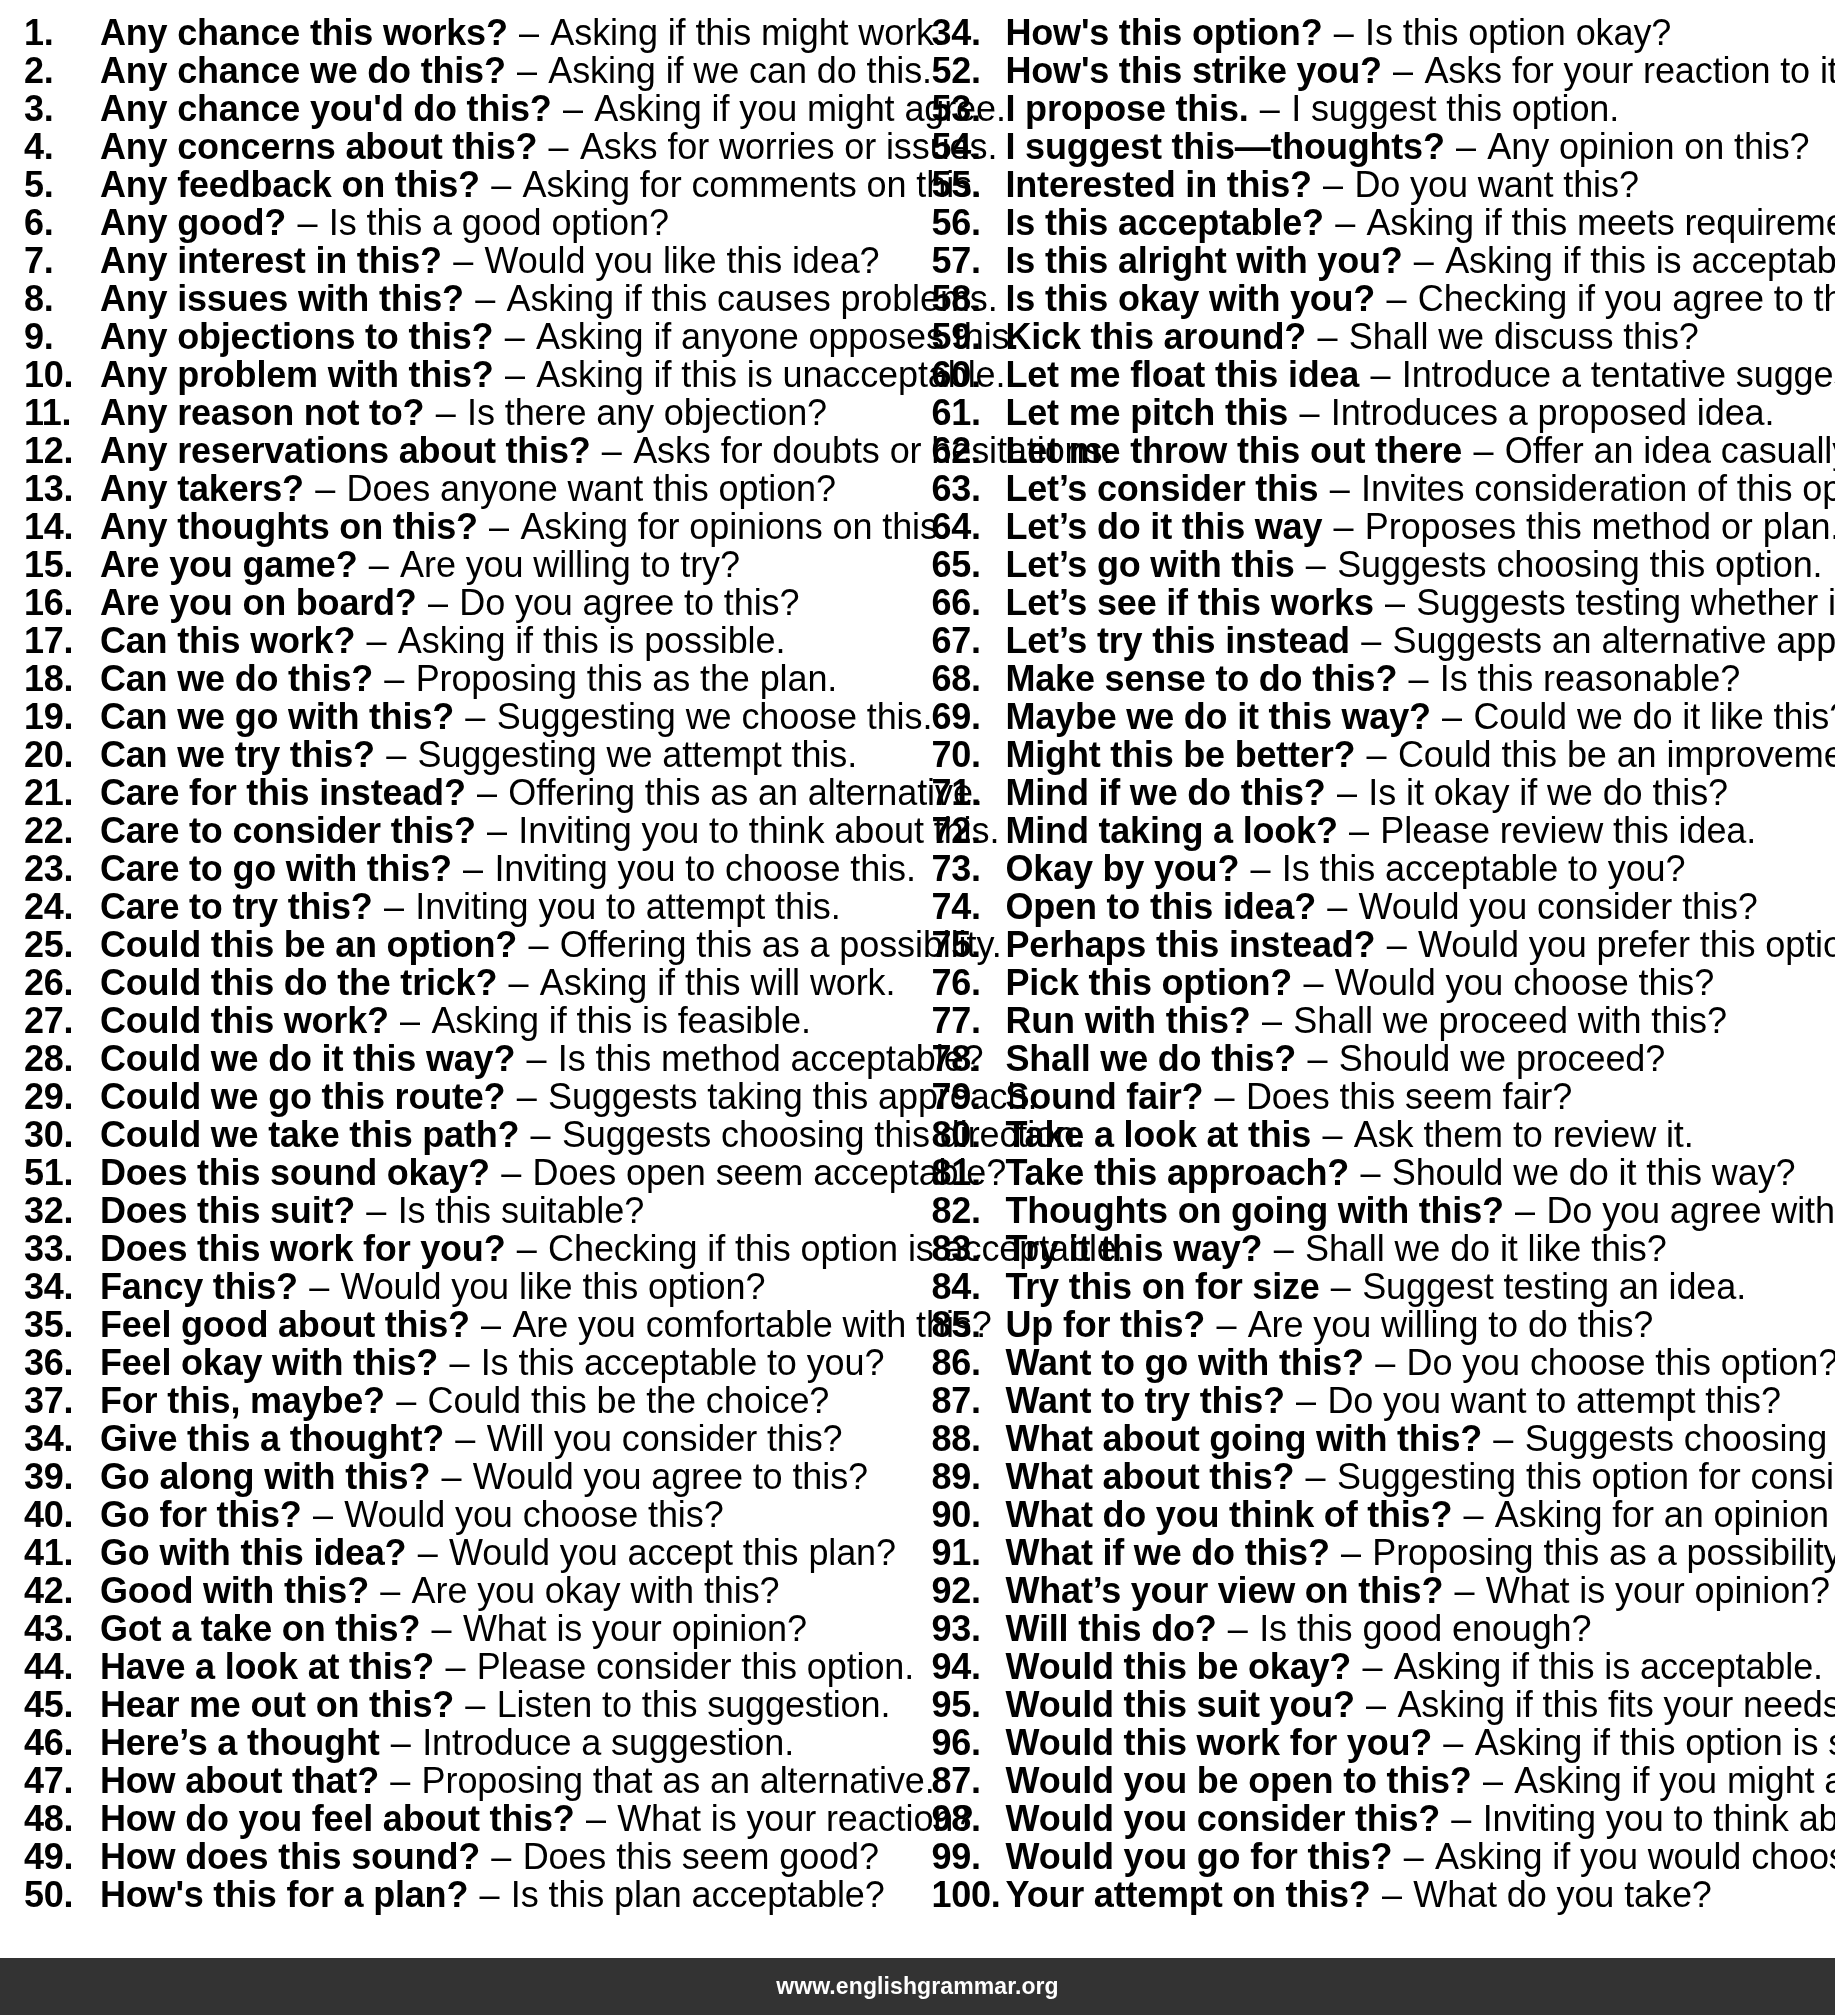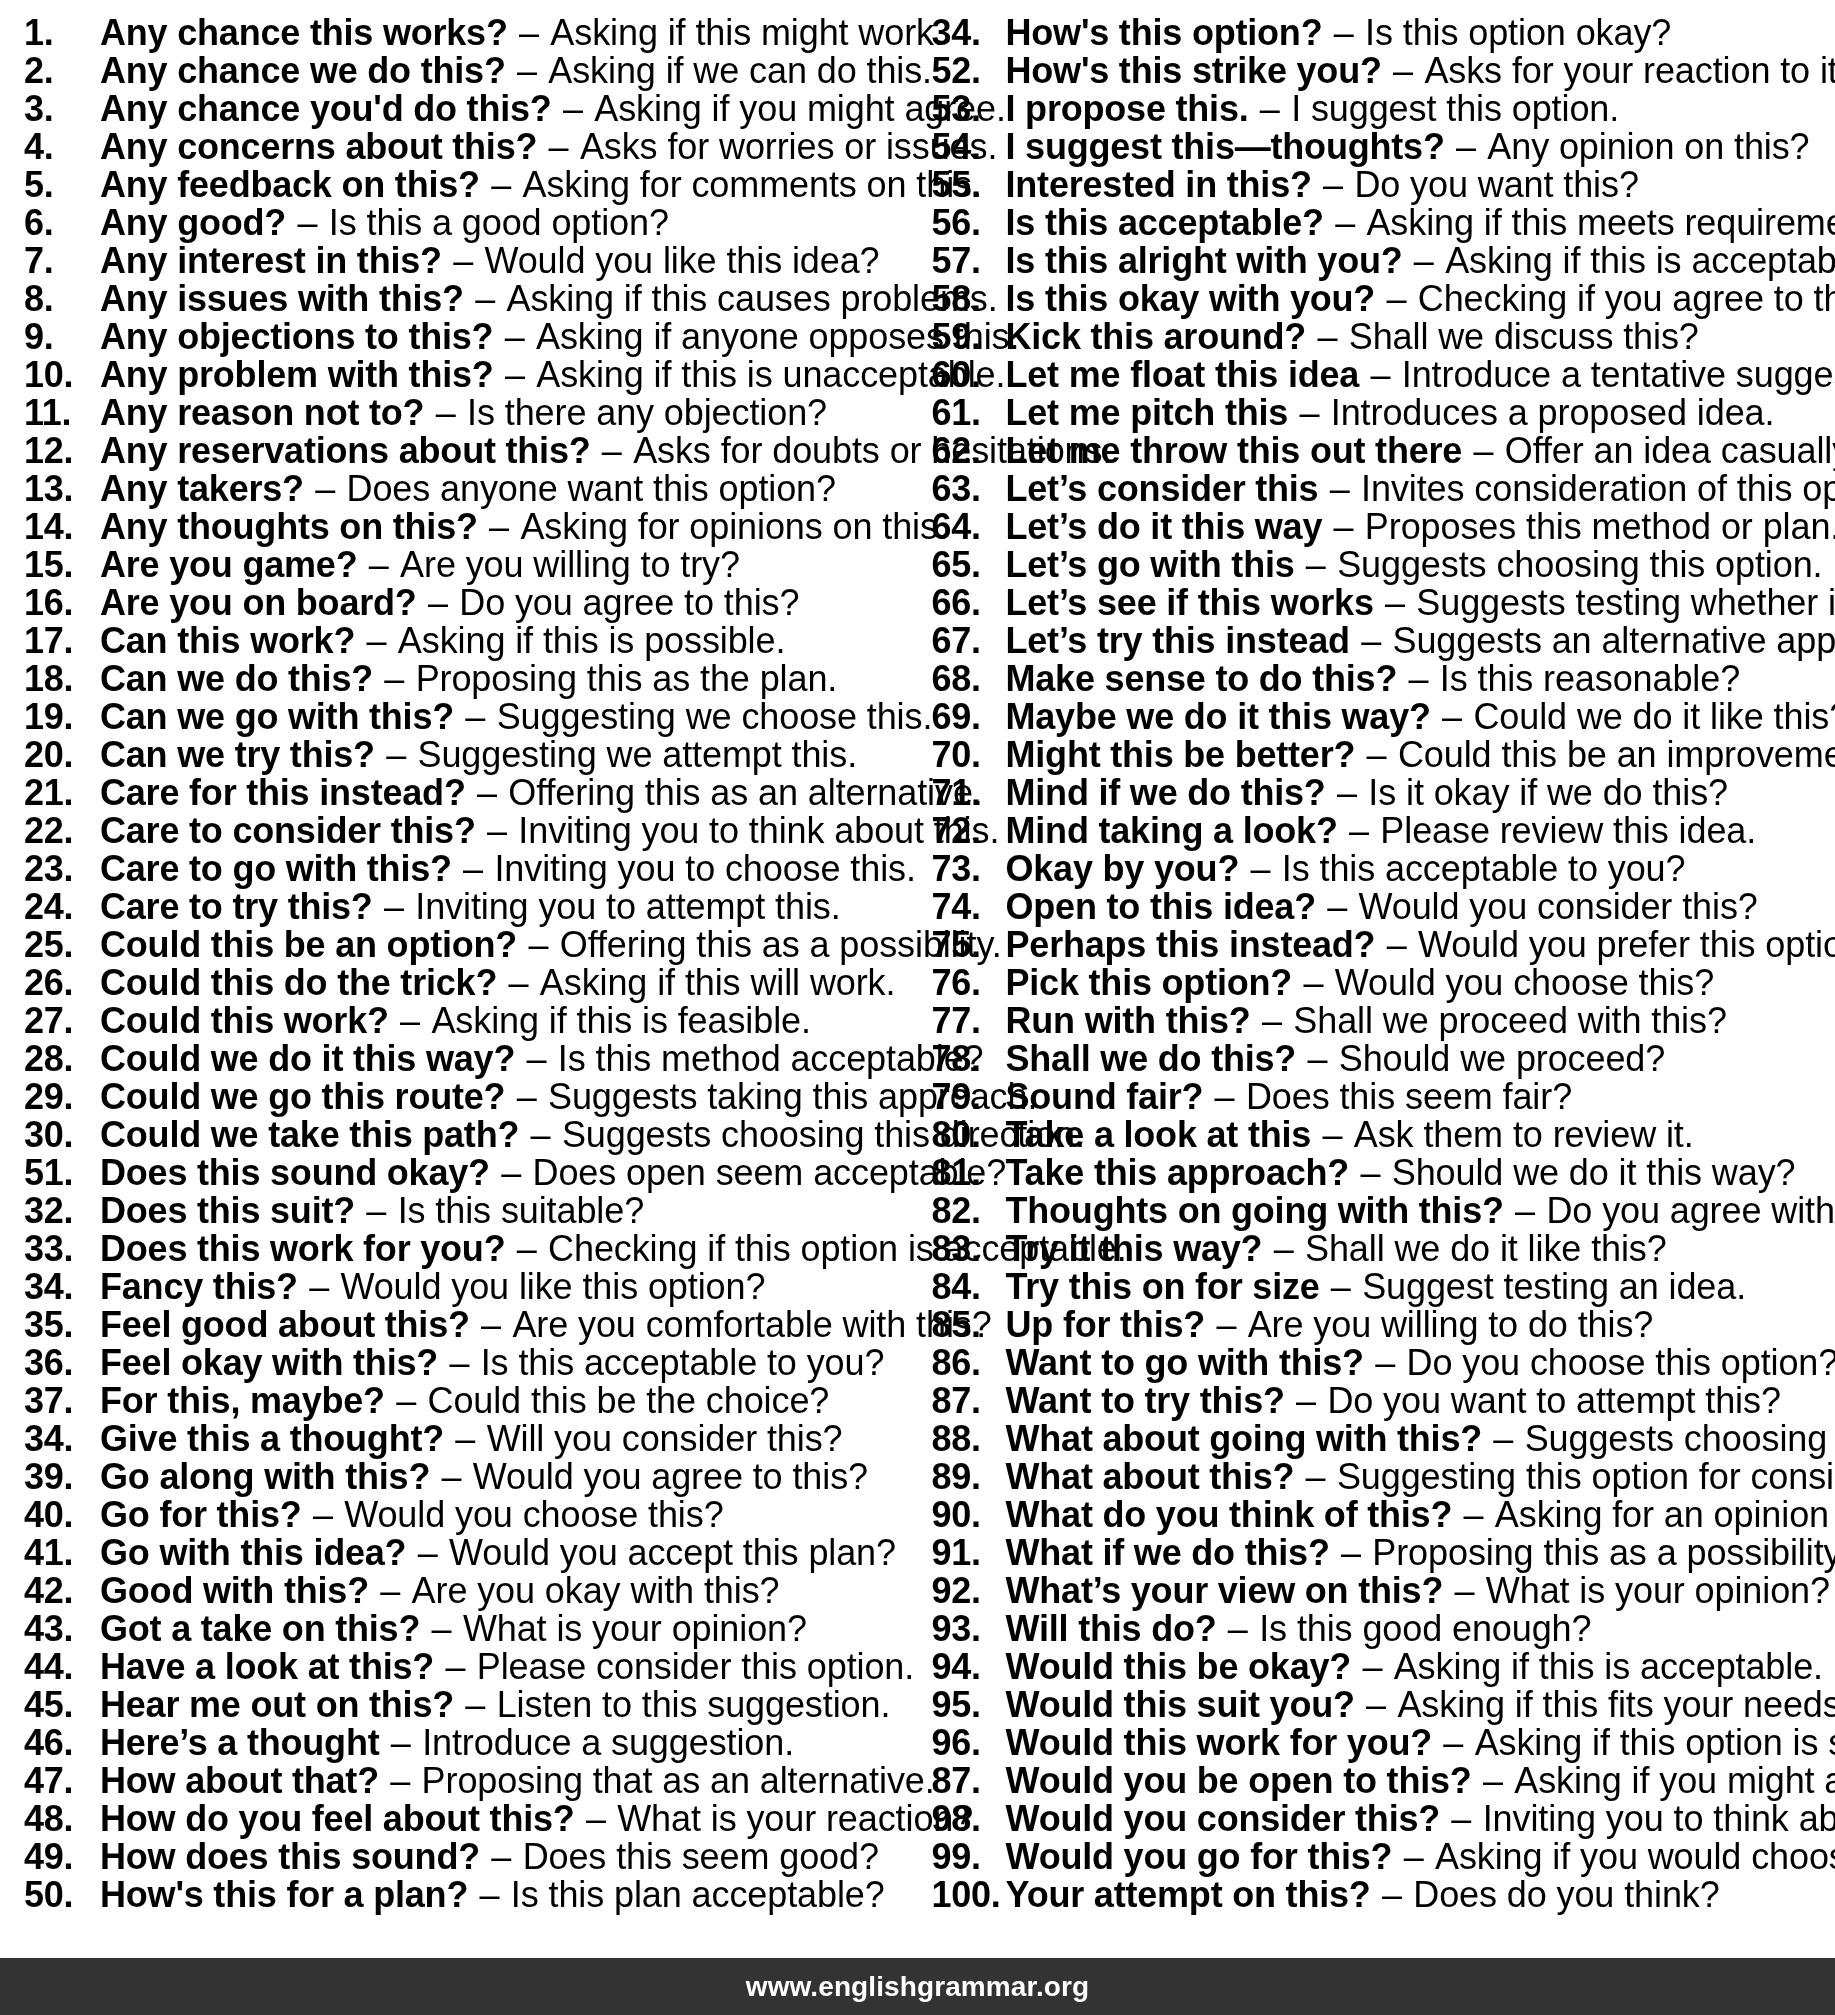--- a/index.html
+++ b/index.html
@@ -89,21 +89,21 @@
   .footer {
     flex: 0 0 auto;
     height: 57px;
     background: #333333;
     display: flex;
     align-items: center;
     justify-content: center;
   }
   .footer-text {
     color: #ffffff;
-    font-size: 28px;
+    font-size: 23px;
     font-weight: 700;
     letter-spacing: 0.1px;
   }
 </style>
 </head>
 <body>
 
 <div class="page">
 
   <div class="columns">
@@ -506,21 +506,21 @@
           <li class="item">
             <span class="num">98.</span>
             <span class="body-text"><span class="phrase">Would you consider this?</span><span class="dash"> – </span><span class="gloss">Inviting you to think about this.</span></span>
           </li>
           <li class="item">
             <span class="num">99.</span>
             <span class="body-text"><span class="phrase">Would you go for this?</span><span class="dash"> – </span><span class="gloss">Asking if you would choose this.</span></span>
           </li>
           <li class="item">
             <span class="num">100.</span>
-            <span class="body-text"><span class="phrase">Your attempt on this?</span><span class="dash"> – </span><span class="gloss">Does do you think?</span></span>
+            <span class="body-text"><span class="phrase">Your attempt on this?</span><span class="dash"> – </span><span class="gloss">What do you take?</span></span>
           </li>
         </ul>
     </div>
 
   </div>
 
   <div class="footer">
     <span class="footer-text">www.englishgrammar.org</span>
   </div>
 

